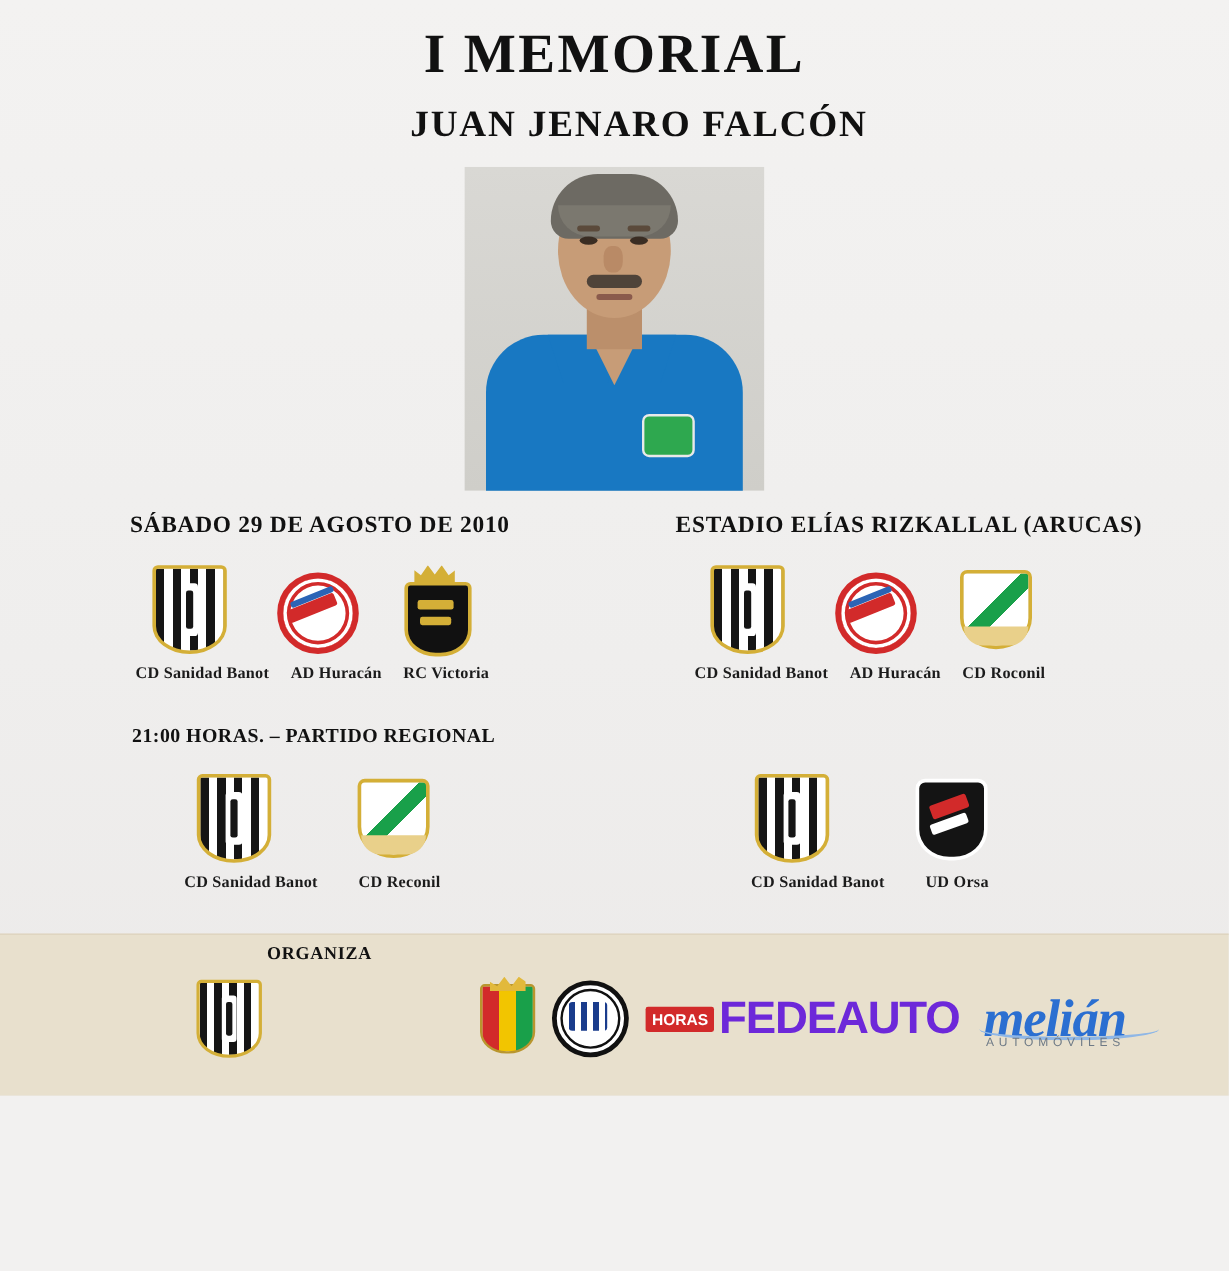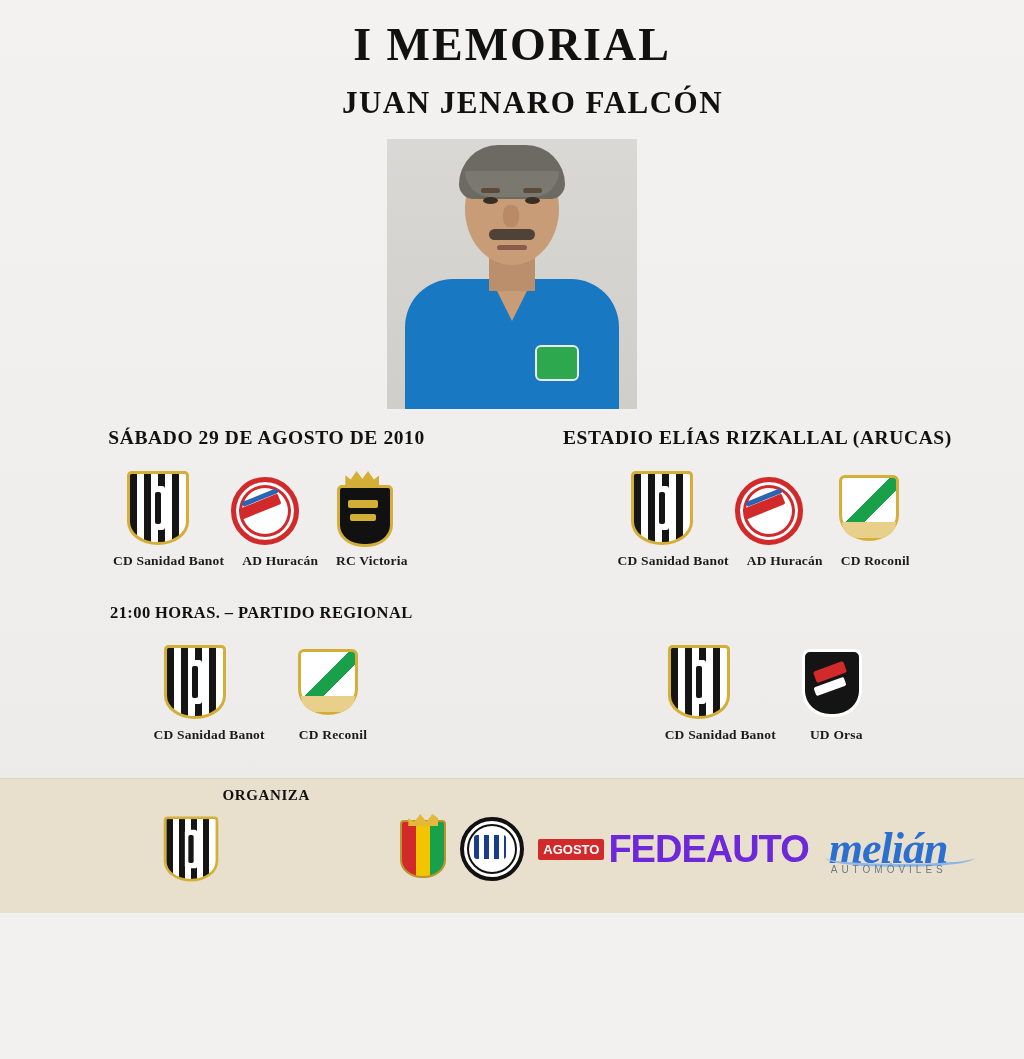--- a/index.html
+++ b/index.html
@@ -164,24 +164,22 @@
   .time-cell {
     width: 48%;
     text-align: center;
     font-weight: bold;
     font-size: 16.5px;
     letter-spacing: .4px;
   }
 
   .row-block {
     display: flex;
-    justify-content: space-between;
     padding: 0 28px;
     margin-top: 22px;
-    gap: 32px;
   }
   .block {
     width: 48%;
   }
   .crests {
     display: flex;
     justify-content: center;
     align-items: flex-end;
     gap: 40px;
   }
@@ -543,21 +541,21 @@
       </div>
       <div class="logos-right">
         <div class="arucas-shield">
           <div class="body"></div>
             <div class="crown"></div>
         </div>
         <div class="fed-circle">
             <div class="ring2"></div>
           </div>
         <div class="fedeauto">
-          <div class="box">AGOSTO</div>
+          <div class="box">HORAS</div>
           <div class="word">FEDEAUTO</div>
         </div>
         <div class="melian">
           <div class="word">melián</div>
           <div class="swoosh"></div>
           <div class="sub">AUTOMÓVILES</div>
         </div>
       </div>
     </div>
   </div>

